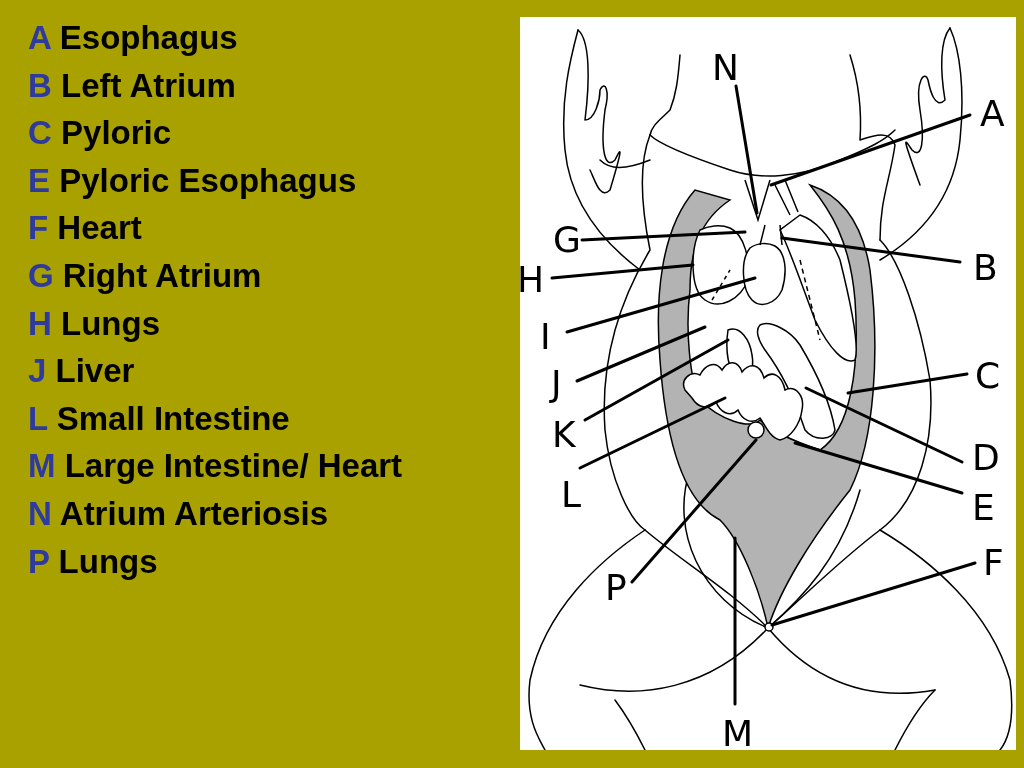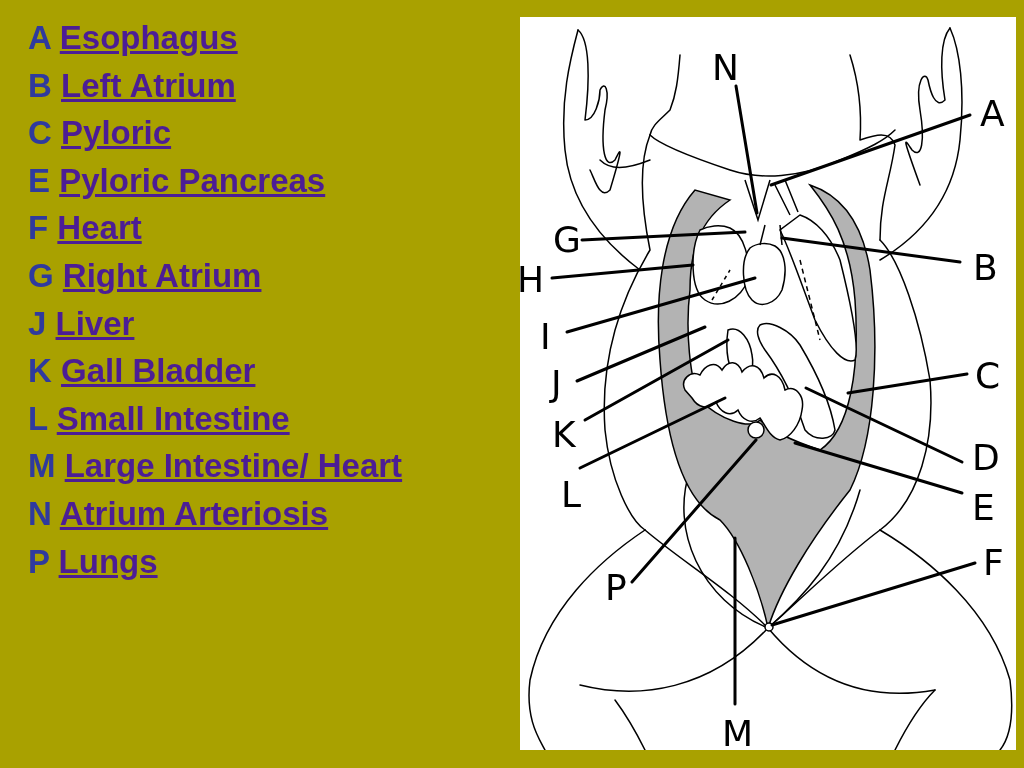--- a/index.html
+++ b/index.html
@@ -12,45 +12,45 @@
   .legend {
     position:absolute; left:28px; top:16px;
     margin:0; padding:0; list-style:none;
   }
   .legend li {
     height:47.6px; line-height:44px;
     font-size:33px; font-weight:bold;
     white-space:nowrap;
   }
   .legend .key { color:#2F3A9E; }
-  .legend .name { color:#4c1d95;text-decoration:underline; }
+  .legend .name { color:#000000; }
   .panel {
     position:absolute; left:520px; top:17px;
     width:496px; height:733px;
     background:#FFFFFF; overflow:hidden;
   }
   .panel svg { position:absolute; left:0; top:0; }
   .lbl {
     font-family:"DejaVu Sans", sans-serif;
     font-size:36px; font-weight:normal; fill:#000;
     transform-origin:center;
   }
 </style>
 </head>
 <body>
 
 <ul class="legend">
   <li><span class="key">A</span> <span class="name"> Esophagus</span></li>
   <li><span class="key">B</span> <span class="name">Left Atrium</span></li>
   <li><span class="key">C</span> <span class="name">Pyloric</span></li>
-  <li><span class="key">E</span> <span class="name">Pyloric Pancreas</span></li>
+  <li><span class="key">E</span> <span class="name">Pyloric Esophagus</span></li>
   <li><span class="key">F</span> <span class="name">Heart</span></li>
   <li><span class="key">G</span> <span class="name">Right Atrium</span></li>
+  <li><span class="key">H</span> <span class="name">Lungs</span></li>
   <li><span class="key">J</span> <span class="name">Liver</span></li>
-  <li><span class="key">K</span> <span class="name">Gall Bladder</span></li>
   <li><span class="key">L</span> <span class="name">Small Intestine</span></li>
   <li><span class="key">M</span> <span class="name">Large Intestine/ Heart</span></li>
   <li><span class="key">N</span> <span class="name"> Atrium Arteriosis</span></li>
   <li><span class="key">P</span> <span class="name">Lungs</span></li>
 </ul>
 
 <div class="panel">
   <svg width="496" height="733" viewBox="520 17 496 733">
     <g fill="none" stroke="#000" stroke-width="1.5" stroke-linecap="round" stroke-linejoin="round">
 

